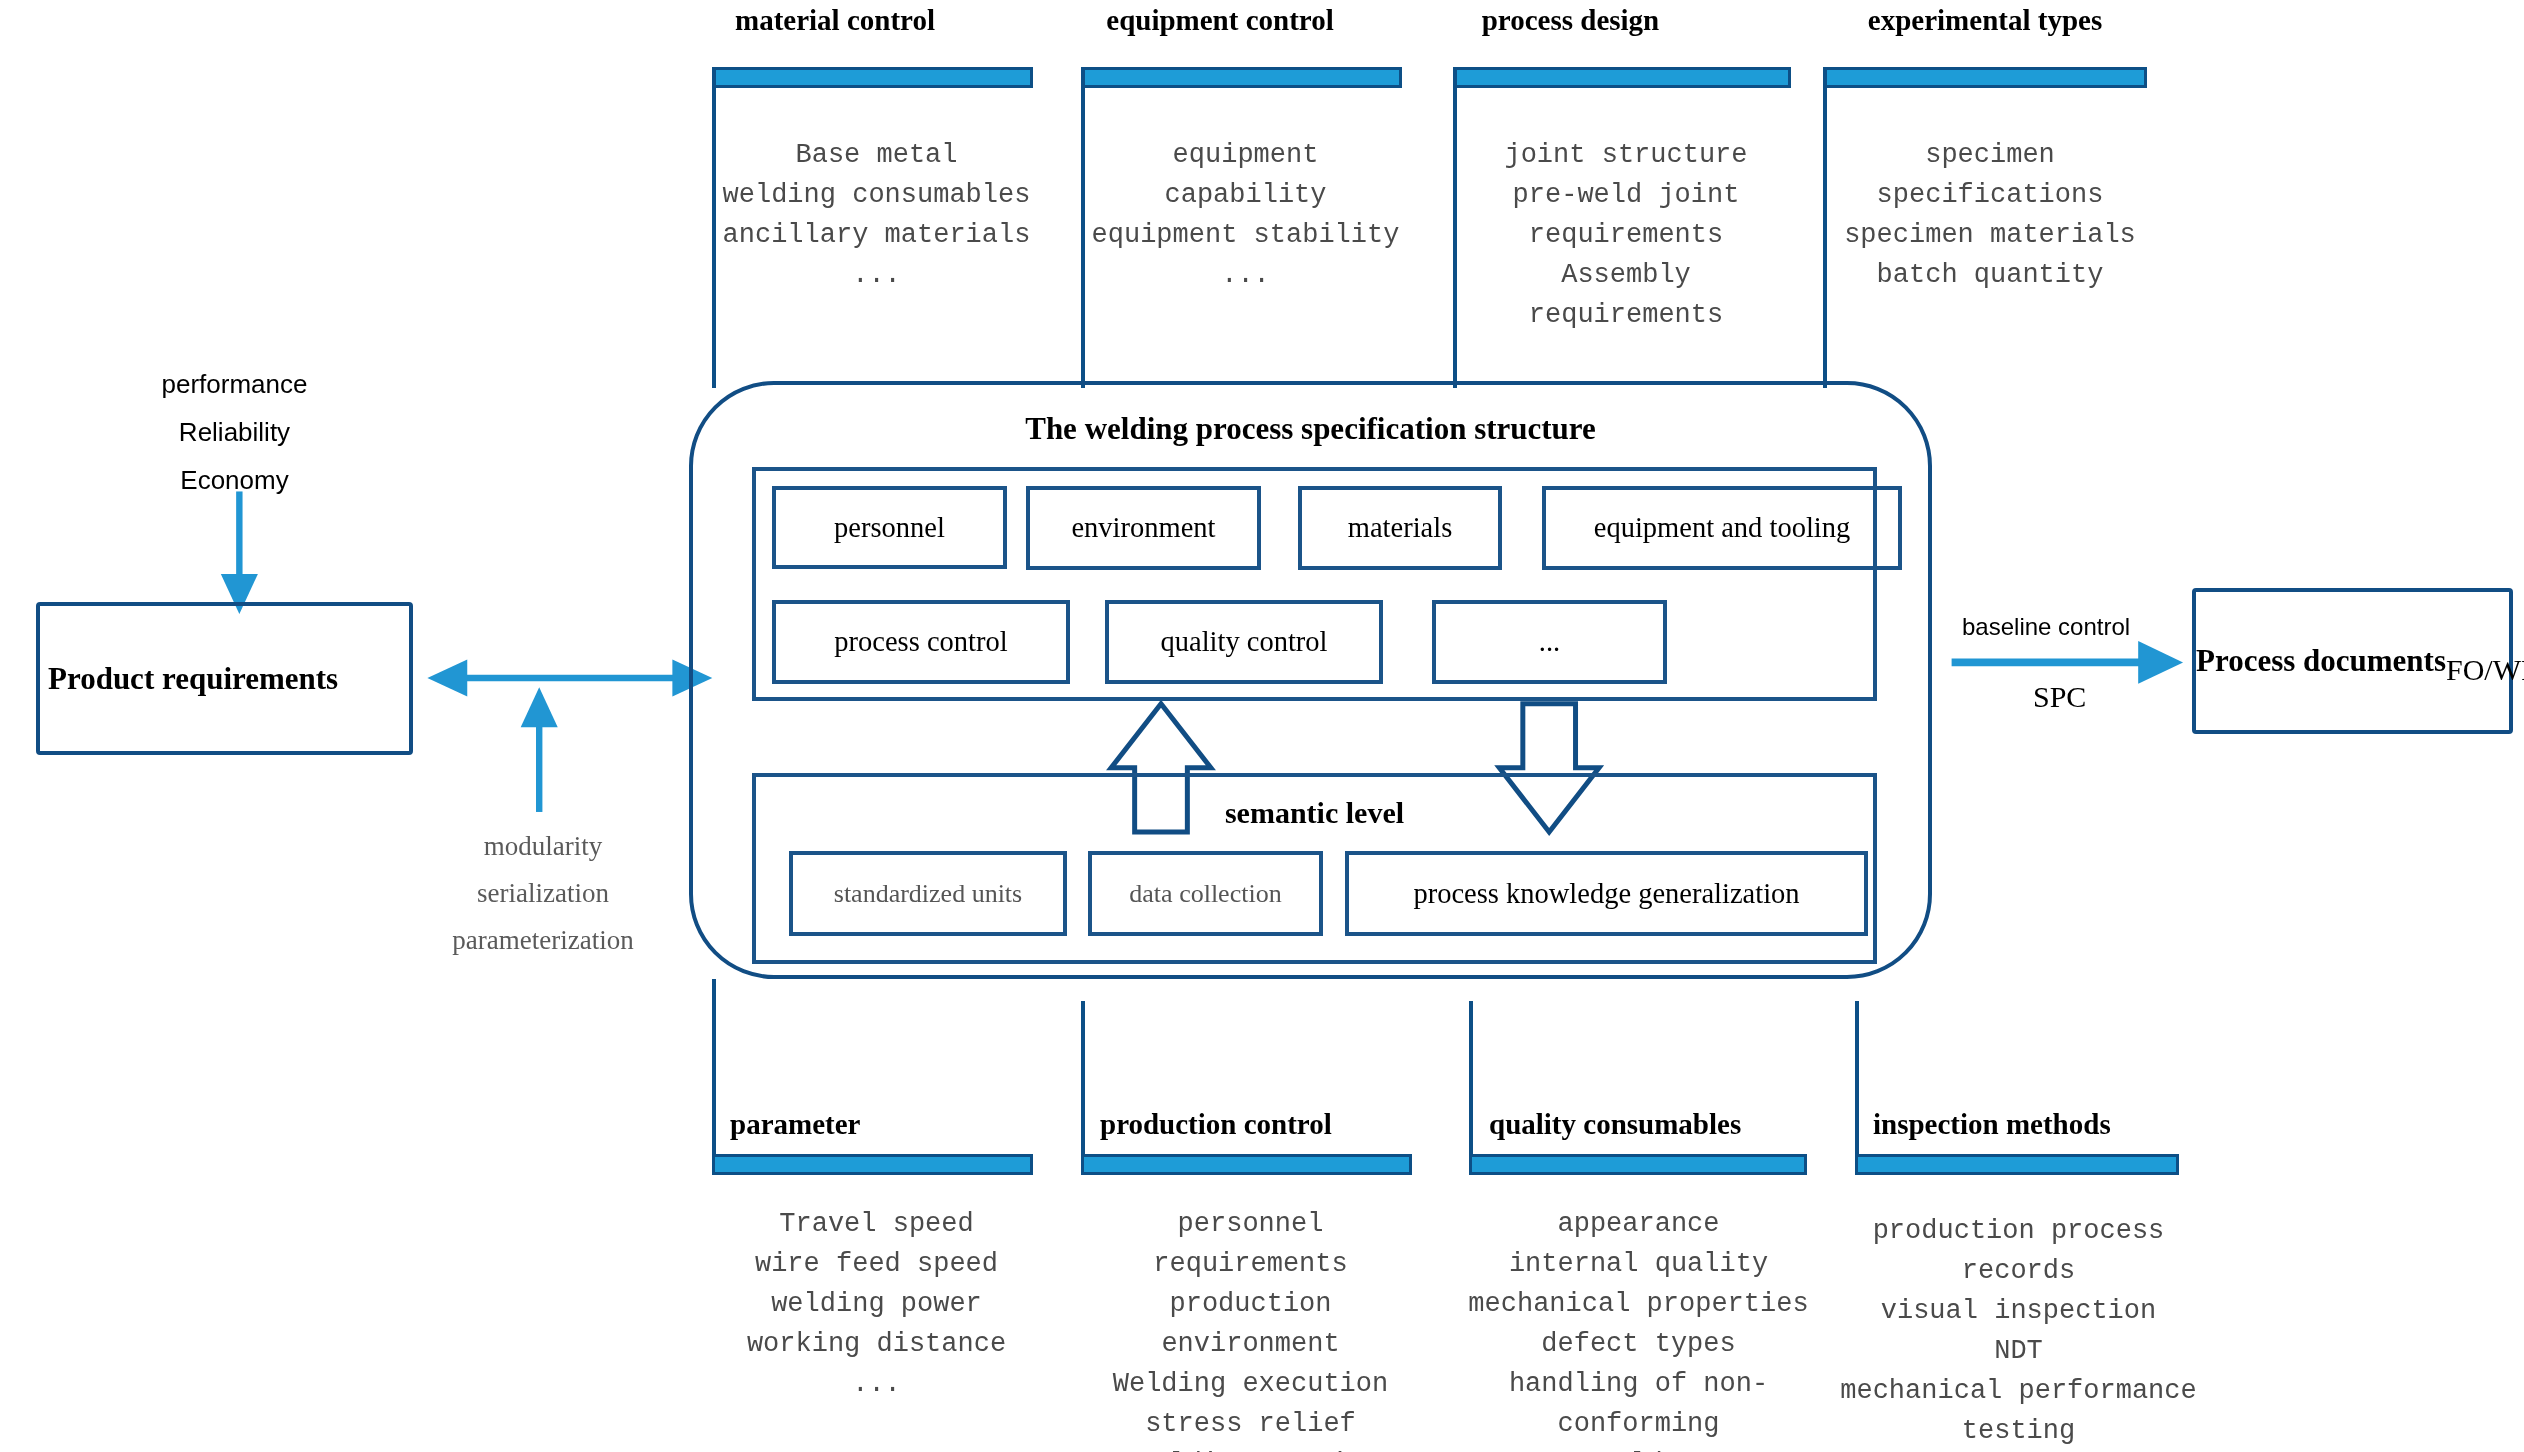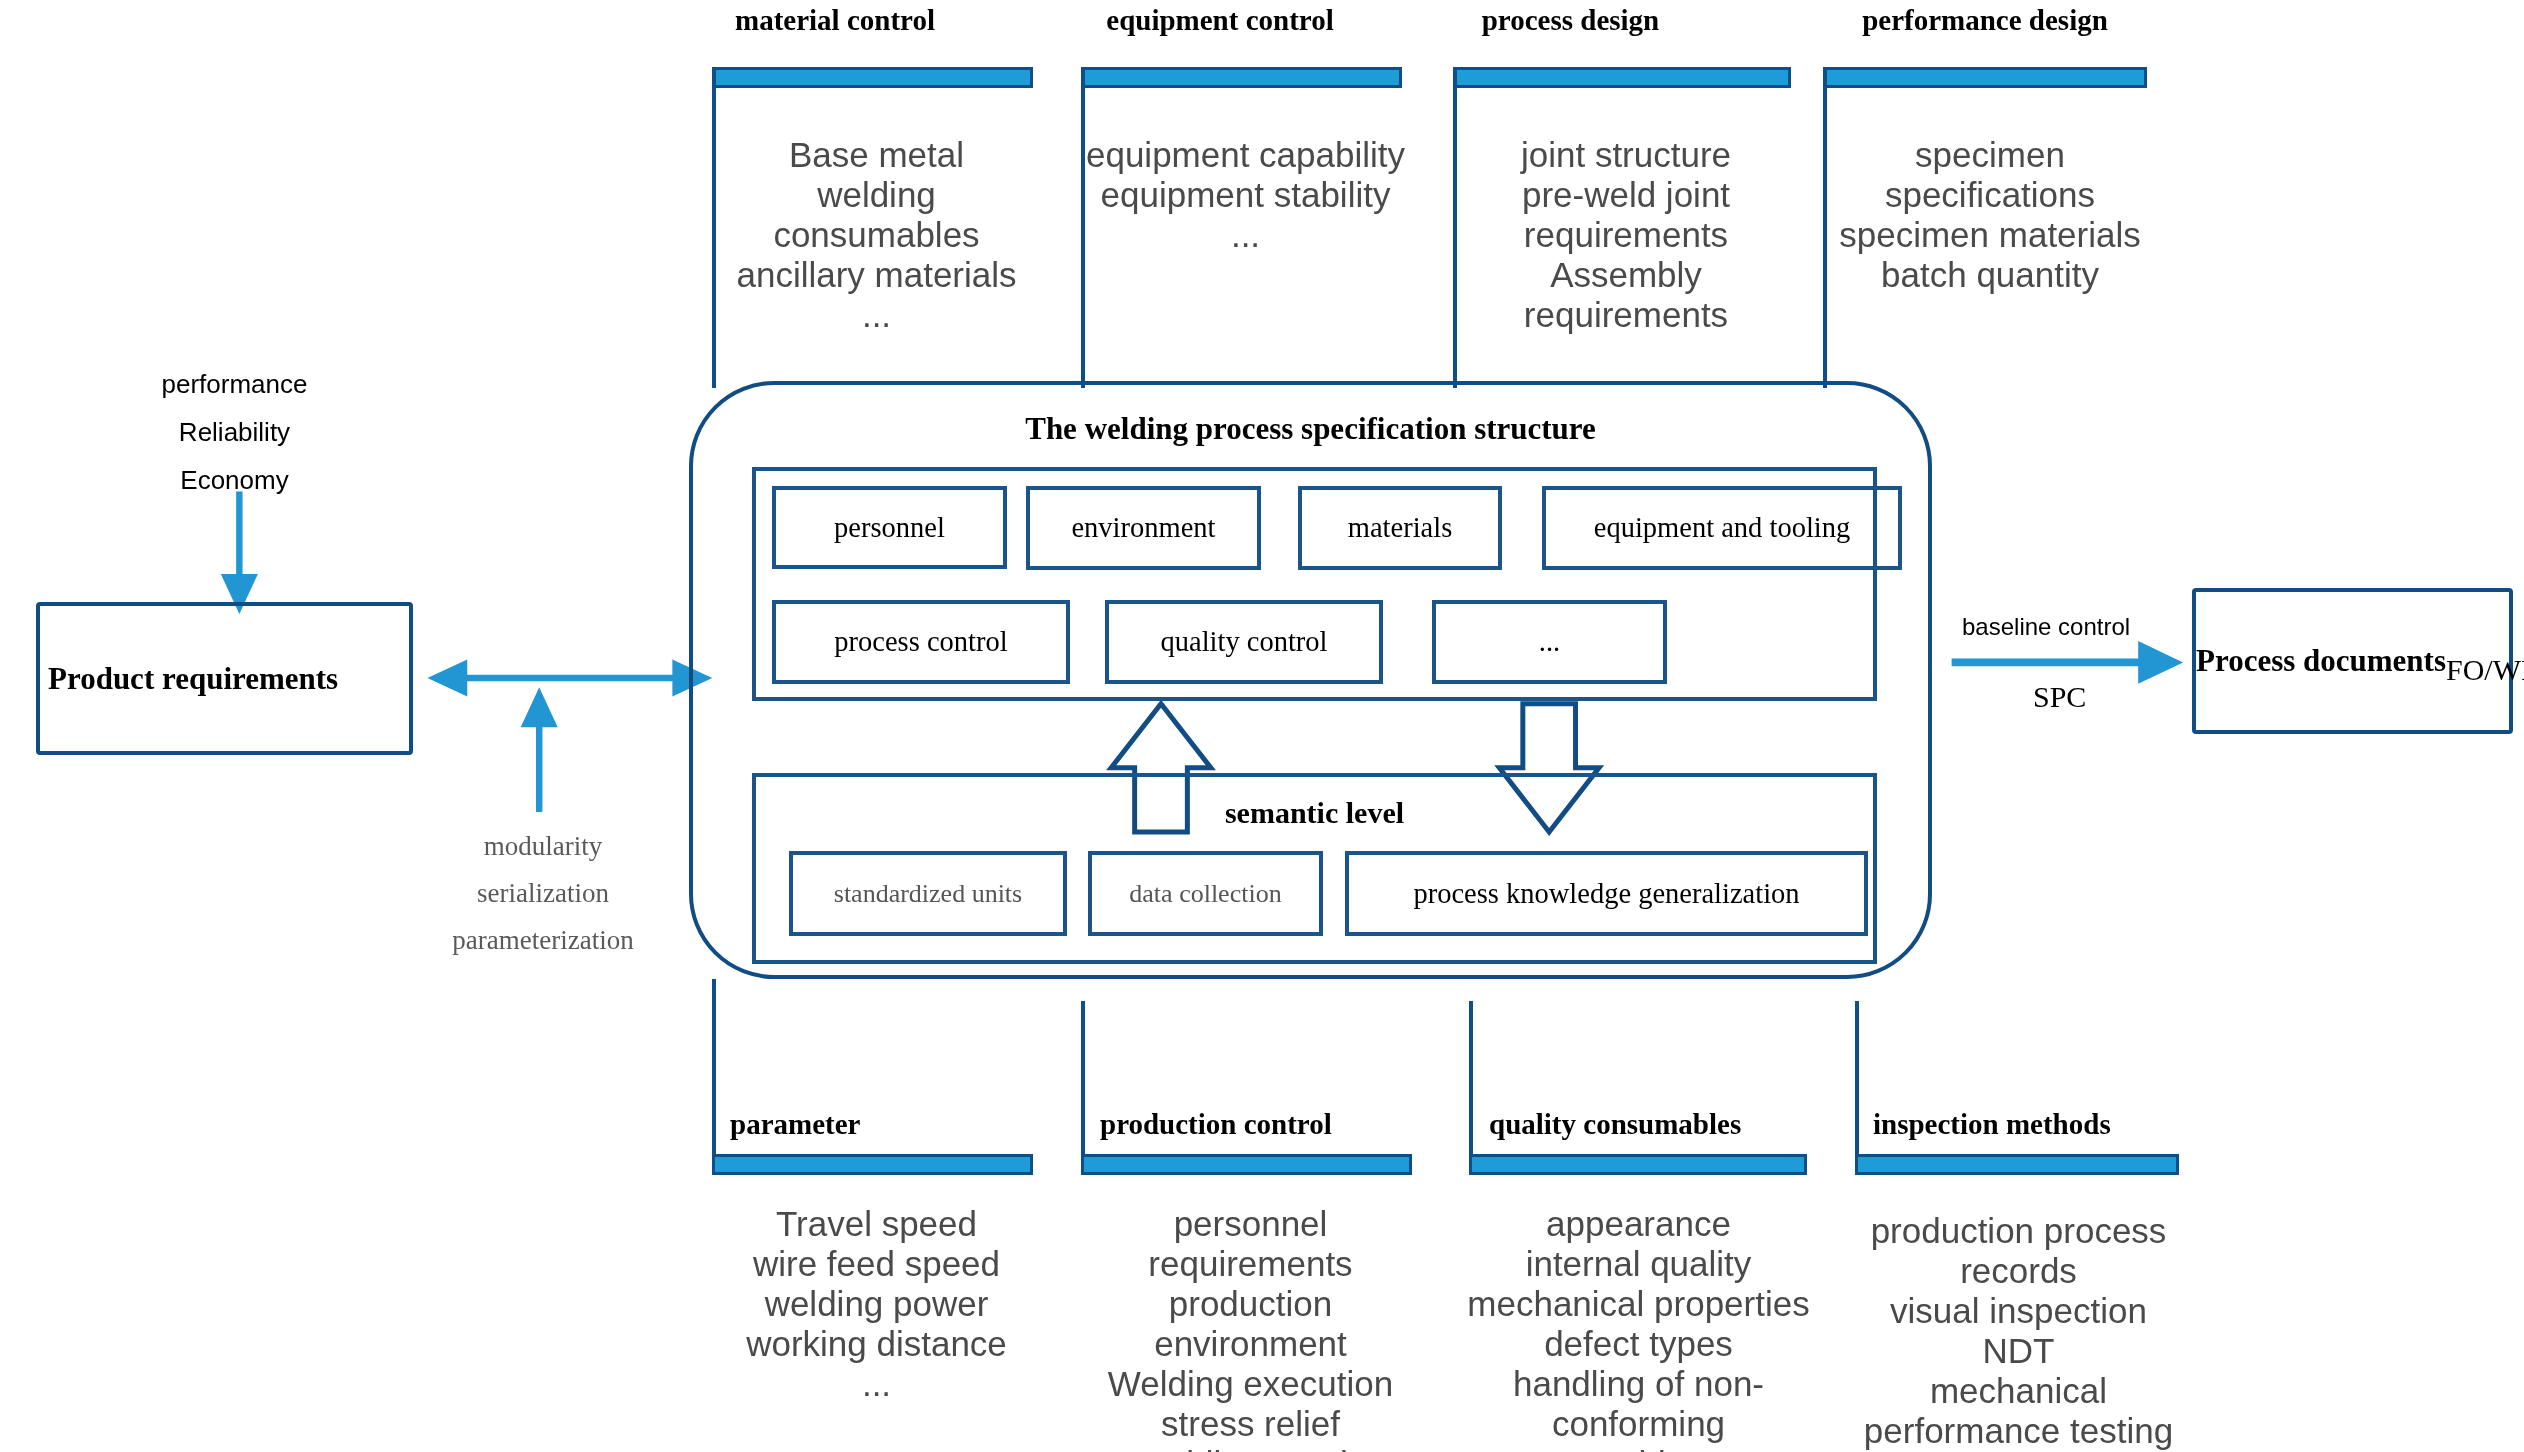--- a/index.html
+++ b/index.html
@@ -29,22 +29,22 @@
   
   .vrule{
     position:absolute;
     width:4.3px;
     background:#0d4f86;
   }
 
   
   .col-list{
     position:absolute;
-    font-family:Liberation Sans, sans-serif;
-    font-size:35px;
+    font-family:Liberation Mono, monospace;
+    font-size:27px;
     line-height:40px;
     color:#4a4a4a;
     text-align:center;
     white-space:pre-line;
   }
 
   
   .main-box{
     position:absolute;
     border:4.3px solid #114d84;
@@ -131,21 +131,21 @@
   svg{position:absolute;left:0;top:0;overflow:visible;}
 </style>
 </head>
 <body>
 
 <div class="stage">
 
   <div class="col-title" style="left:712px;top:3.6px;width:246px;">material control</div>
   <div class="col-title" style="left:1081px;top:3.6px;width:278px;">equipment control</div>
   <div class="col-title" style="left:1453px;top:3.6px;width:235px;">process design</div>
-  <div class="col-title" style="left:1823px;top:3.6px;width:324px;">performance design</div>
+  <div class="col-title" style="left:1823px;top:3.6px;width:324px;">experimental types</div>
 
   <div class="bluebar" style="left:712px;top:67px;width:321px;"></div>
   <div class="bluebar" style="left:1081px;top:67px;width:321px;"></div>
   <div class="bluebar" style="left:1453px;top:67px;width:338px;"></div>
   <div class="bluebar" style="left:1823px;top:67px;width:324px;"></div>
 
   <div class="vrule" style="left:712px;top:67px;height:321px;"></div>
   <div class="vrule" style="left:1081px;top:67px;height:321px;"></div>
   <div class="vrule" style="left:1453px;top:67px;height:321px;"></div>
   <div class="vrule" style="left:1823px;top:67px;height:321px;"></div>

